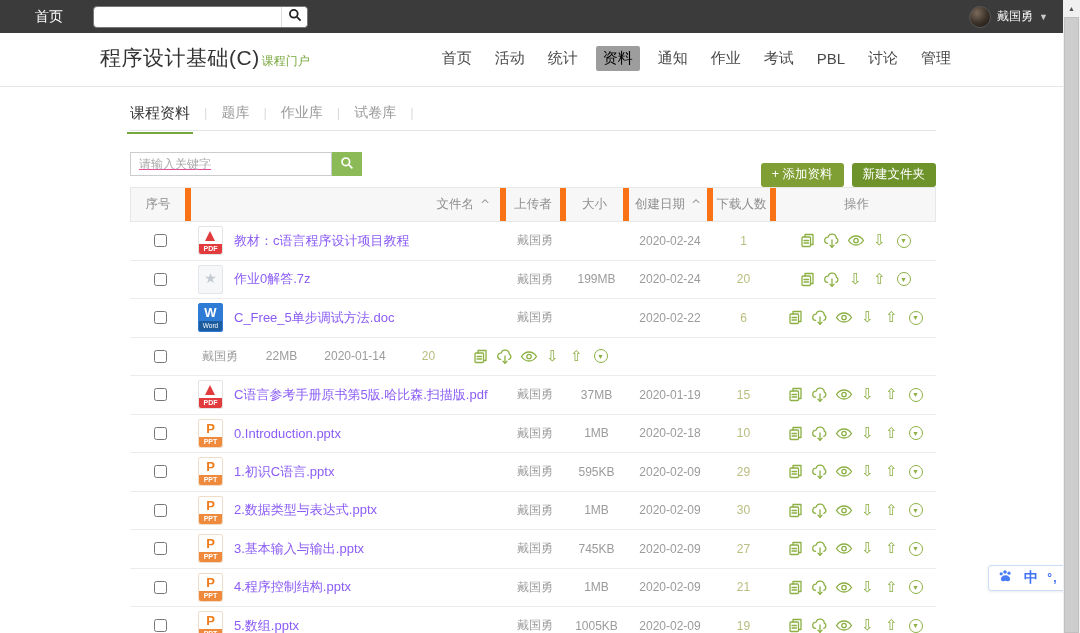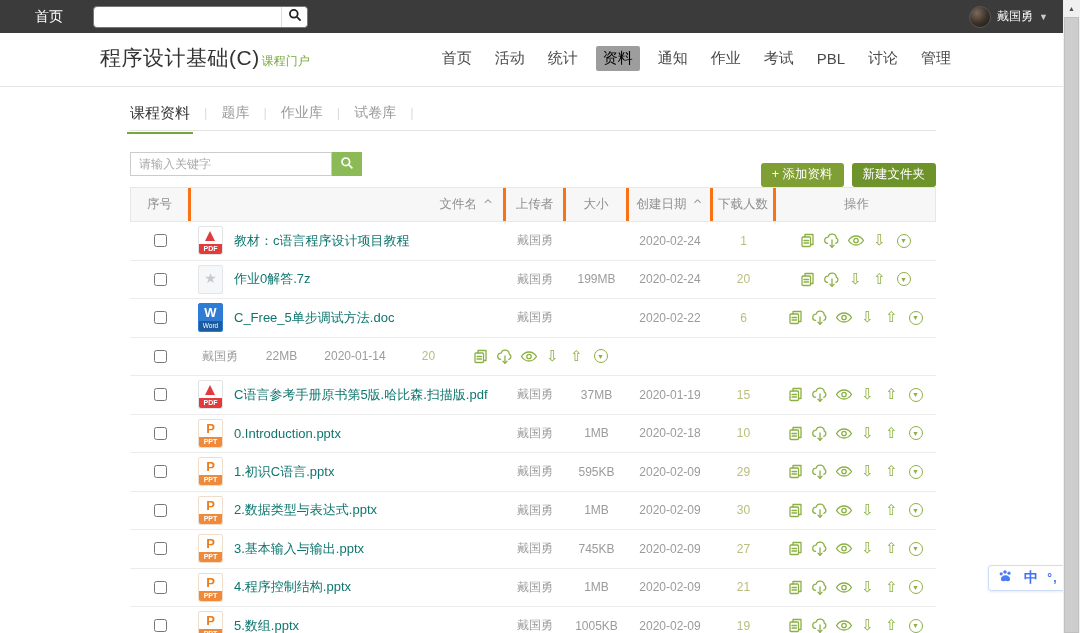--- a/index.html
+++ b/index.html
@@ -41,53 +41,53 @@
     align-items:flex-start; gap:14px; }
   .tab { font-size:14px; color:#999; cursor:pointer; position:relative; padding-bottom:10px; }
   .tab.active { font-size:15px; color:#333; font-weight:500; }
   .tab.active::after { content:""; position:absolute; left:-3px; right:-3px; bottom:-1px;
     height:2px; background:var(--accent-green); }
   .tab-sep { color:#ddd; font-size:13px; margin-top:1px; }
 
   .toolbar { position:absolute; top:48px; left:0; width:806px; height:25px; display:flex; align-items:center; }
   .kw { position:relative; width:232px; height:25px; }
   .kw input { width:202px; height:24px; border:1px solid #ccc; padding:0 8px; font-size:12px;
-    color:#ec4899; outline:none; }
+    color:#ec4899; outline:none;text-decoration:underline; }
   .kw input::placeholder { color:#a9a9a9; }
   .kw-btn { position:absolute; left:202px; top:0; width:30px; height:24px; border:none;
     background:var(--search-btn-green); display:flex; align-items:center; justify-content:center; cursor:pointer; }
   .tb-buttons { margin-left:auto; display:flex; gap:8px;margin-top:20px; }
   .tb-buttons button { height:24px; padding:0 11px; border:none; border-radius:3px; color:#fff;
     font-size:12.5px; cursor:pointer; white-space:nowrap; }
   .btn-add { background:var(--btn-green); }
   .btn-folder { background:var(--btn-green-dark); }
 
   
   .table { position:absolute; top:83px; left:0; width:806px; }
   .thead { display:flex; height:35px; background:#f7f7f7; border:1px solid #e7e7e7; }
   .th { display:flex; align-items:center; justify-content:center; font-size:12.5px; color:#8f8f8f;
-    border-right:3px solid #f97316; cursor:pointer; }
+    border-right:6px solid #f97316; cursor:pointer; }
   .th:last-child { border-right:none; }
   .sort-caret { color:#9a9a9a; font-size:12px; margin-left:6px; font-family:"DejaVu Sans",sans-serif; }
   .c0 { width:60px; flex:0 0 auto; }
   .c1 { width:315px; flex:0 0 auto; }
   .c2 { width:60px; flex:0 0 auto; }
   .c3 { width:63px; flex:0 0 auto; }
   .c4 { width:84px; flex:0 0 auto; }
   .c5 { width:63px; flex:0 0 auto; }
   .c6 { width:161px; flex:0 0 auto; }
   .th.c1 { justify-content:flex-start; padding-left:8px; }
   .th.c1 .hlabel { flex:1; text-align:right; }
   .th.c1 .sort-caret { margin-right:10px; }
 
   .trow { display:flex; height:38.5px; border-bottom:1px solid #ececec; align-items:center; background:#fff; }
   .td { display:flex; align-items:center; justify-content:center; }
   .td.c0 input { width:13px; height:13px; cursor:pointer; }
   .td.c1 { justify-content:flex-start; padding-left:8px; gap:11px; }
-  .fname { font-size:13px; color:#0f766e; white-space:nowrap; overflow:hidden; text-overflow:ellipsis; cursor:pointer; }
+  .fname { font-size:13px; color:#8b5cf6; white-space:nowrap; overflow:hidden; text-overflow:ellipsis; cursor:pointer; }
   .meta { font-size:12px; color:#9b9b9b; }
   .count { font-size:12px; color:var(--count-olive); }
   .td.c6 { gap:6px; }
   .aicon { width:18px; height:18px; display:flex; align-items:center; justify-content:center;
     color:var(--icon-green); cursor:pointer; }
   .arrowch { font-size:15px; line-height:1; font-family:"DejaVu Sans",sans-serif; }
   .more-circ { width:14px; height:14px; border:1.5px solid var(--icon-green); border-radius:50%;
     display:flex; align-items:center; justify-content:center; font-size:7px; color:var(--icon-green); }
 
   

